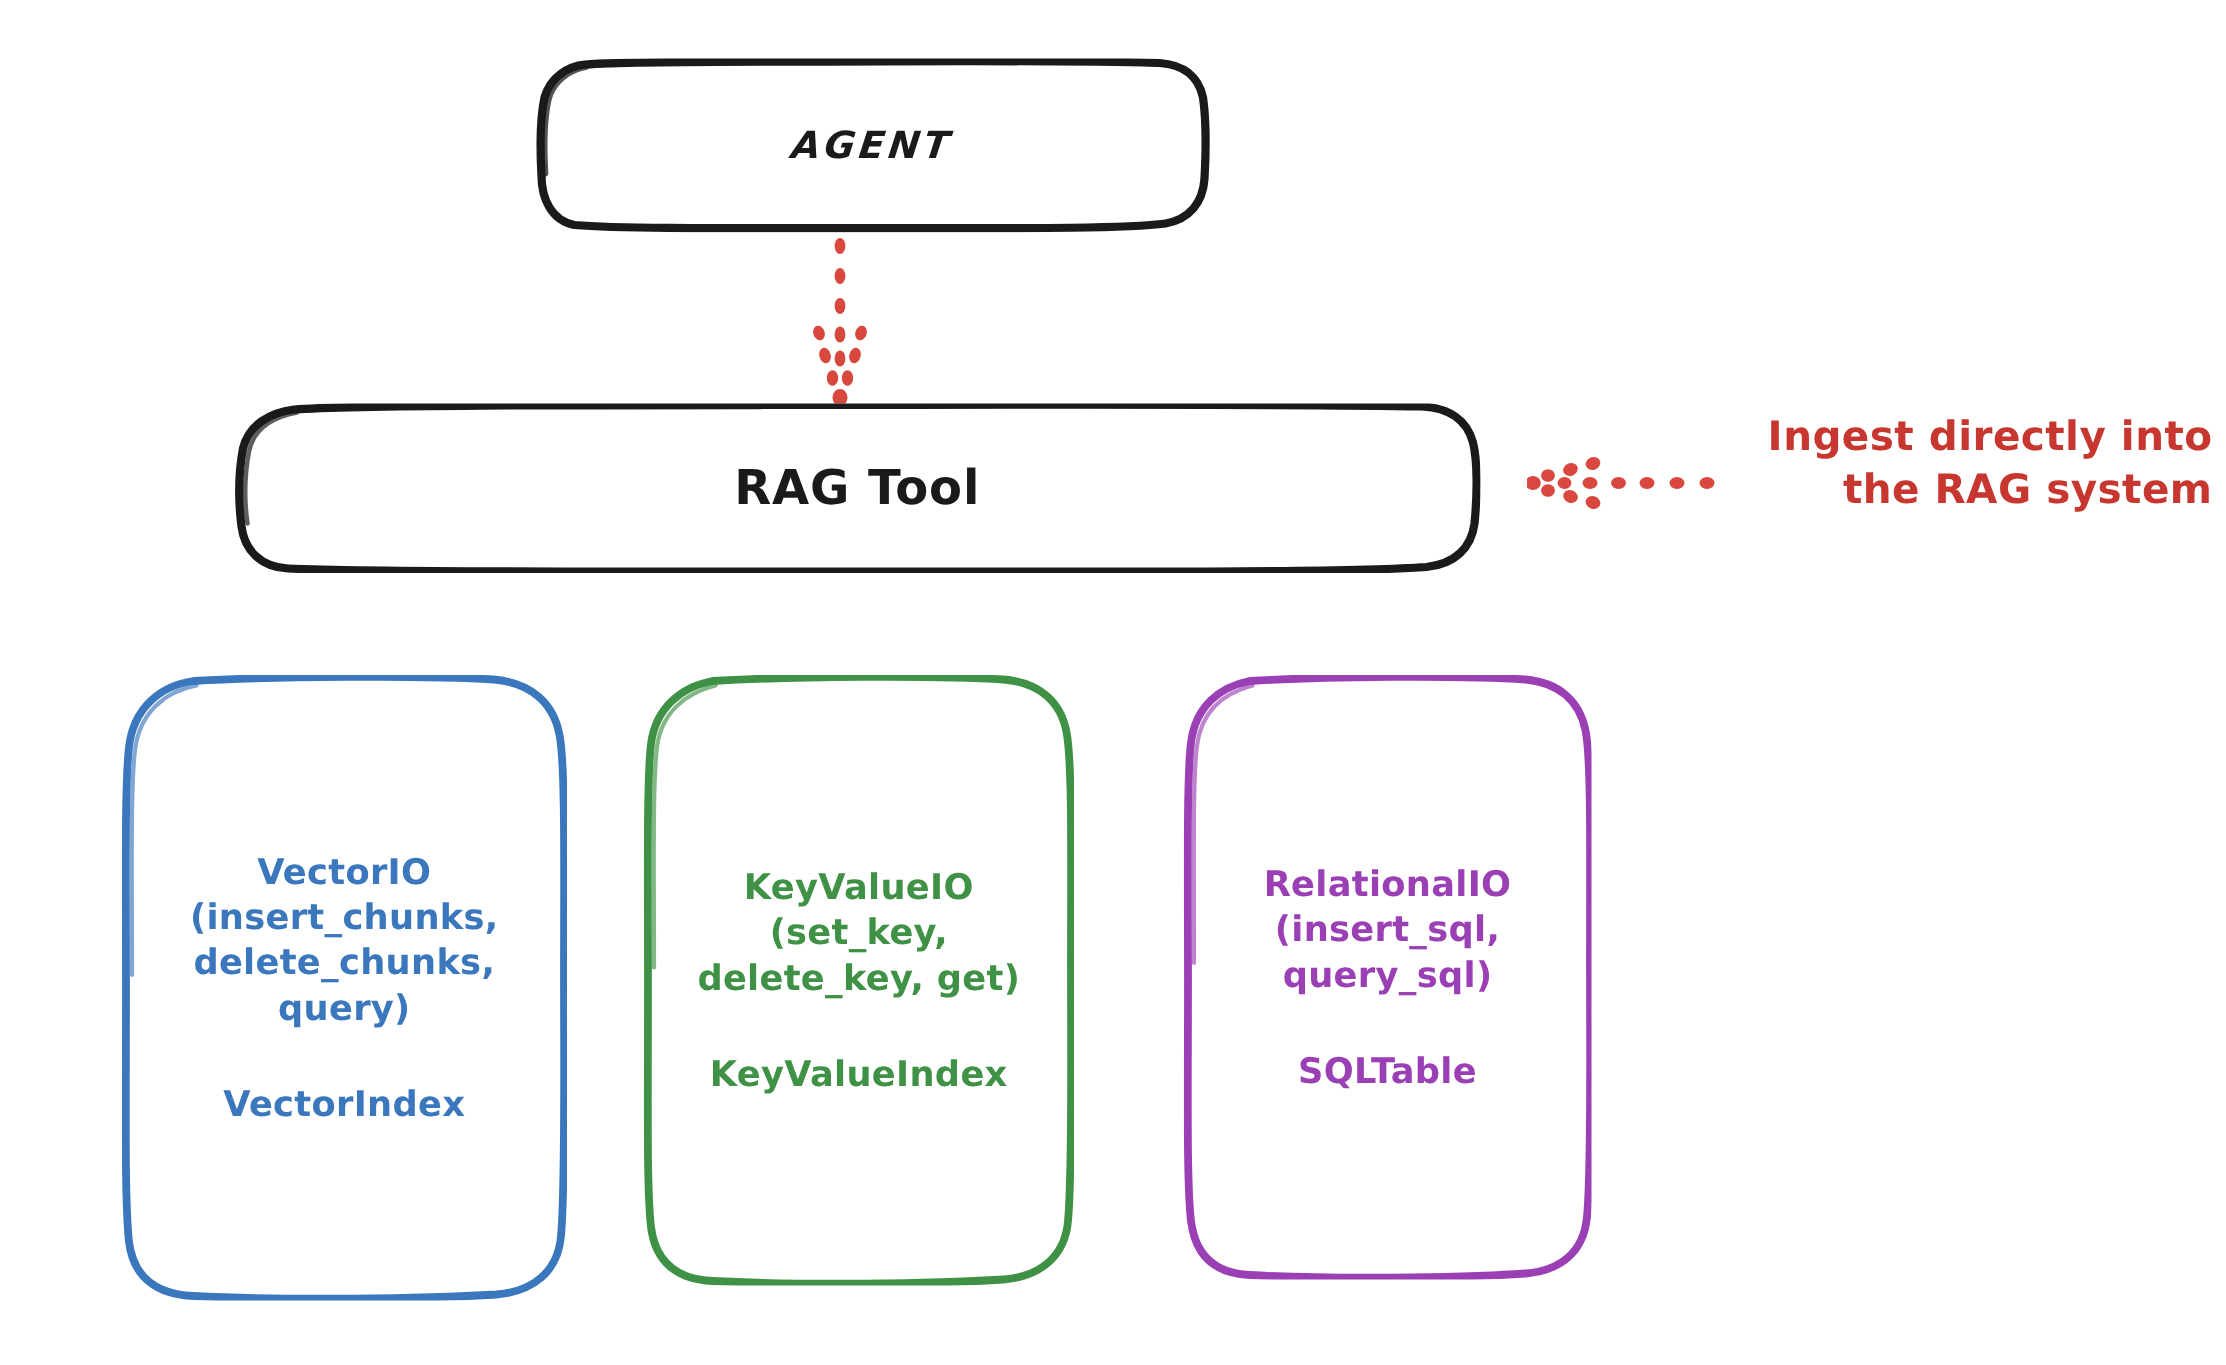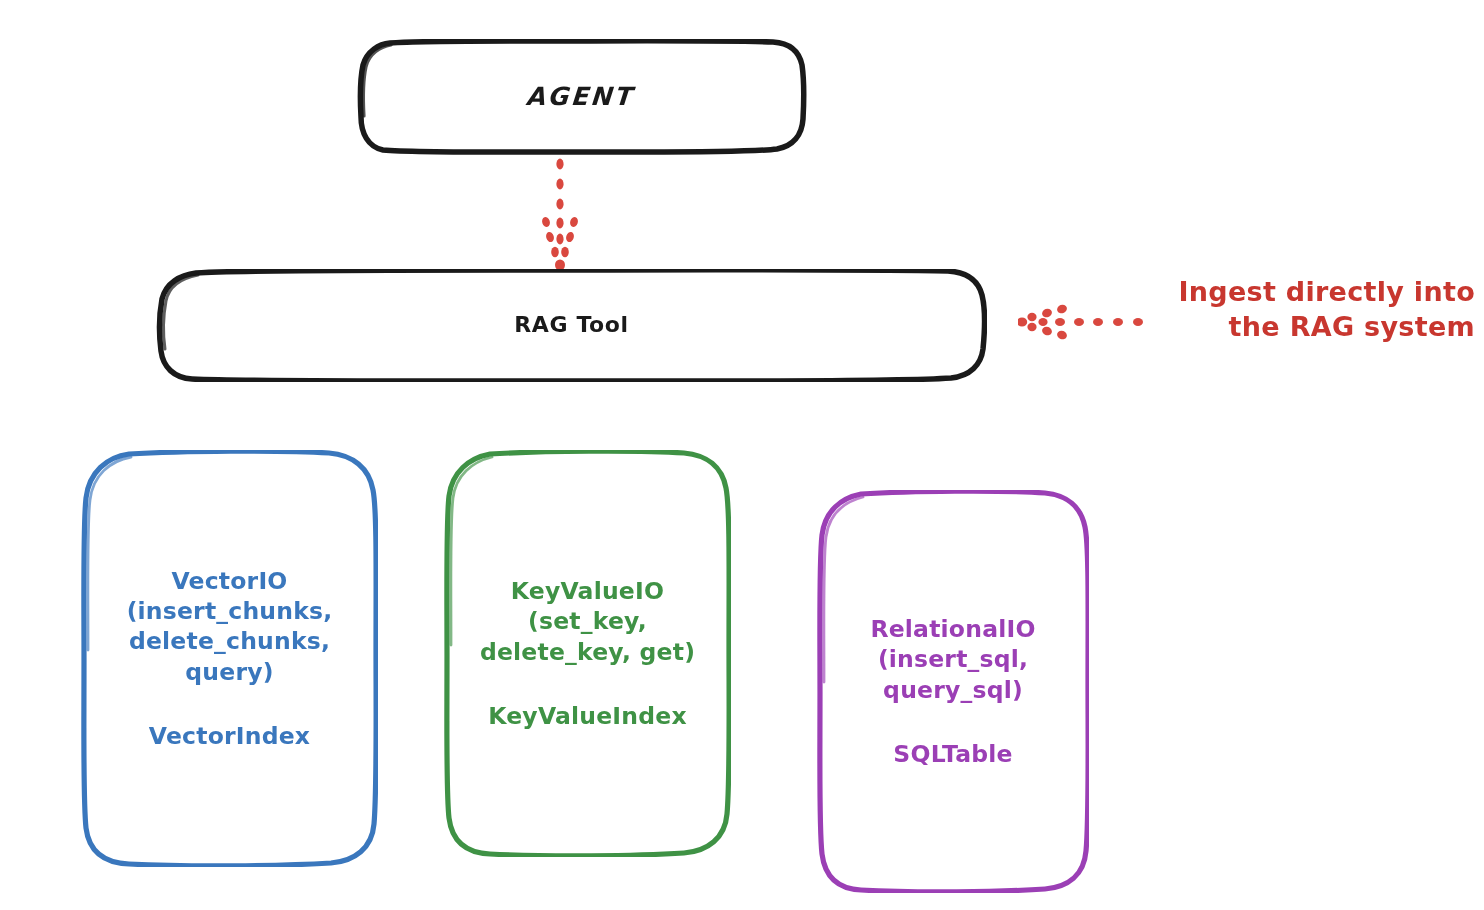--- a/index.html
+++ b/index.html
@@ -74,45 +74,44 @@
 
   
   #rag-tool-node {
     left: 156px;
     top: 269px;
     width: 831px;
     height: 113px;
   }
   #rag-tool-node .label {
     color: #1a1a1a;
-    font-size: 22px;
+    font-size: 32px;
     letter-spacing: 0.6px;
     font-weight: 600;
   }
 
   
   #vector-io-node {
     left: 69px;
     top: 450px;
     width: 297px;
     height: 417px;
     margin-left: 12px;
   }
   #key-value-io-node {
-    left: 444px;
+    left: 429px;
     top: 450px;
     width: 287px;
     height: 407px;
   }
   #relational-io-node {
-    left: 817px;
+    left: 789px;
     top: 450px;
     width: 272px;
     height: 403px;
-    margin-top: 40px;
   }
 
   .io-title {
     font-size: 23.5px;
     font-weight: 700;
     line-height: 1.3;
     white-space: pre-line;
   }
   .io-sub {
     font-size: 23.5px;

